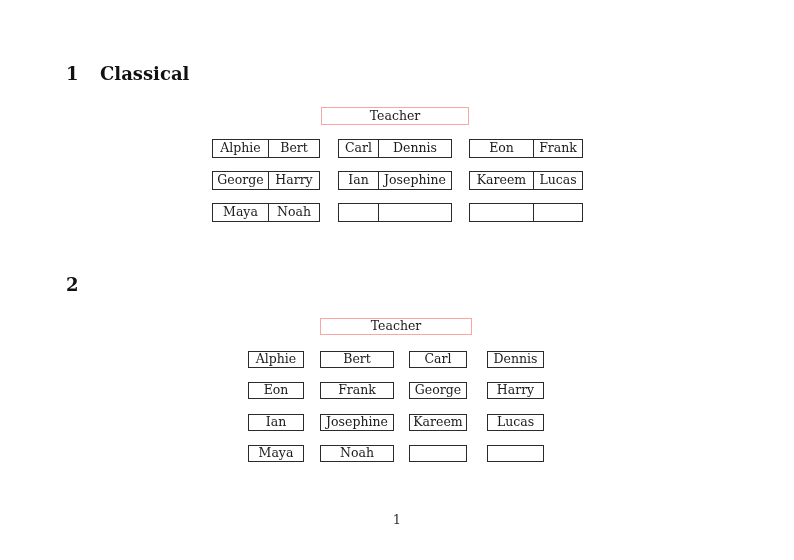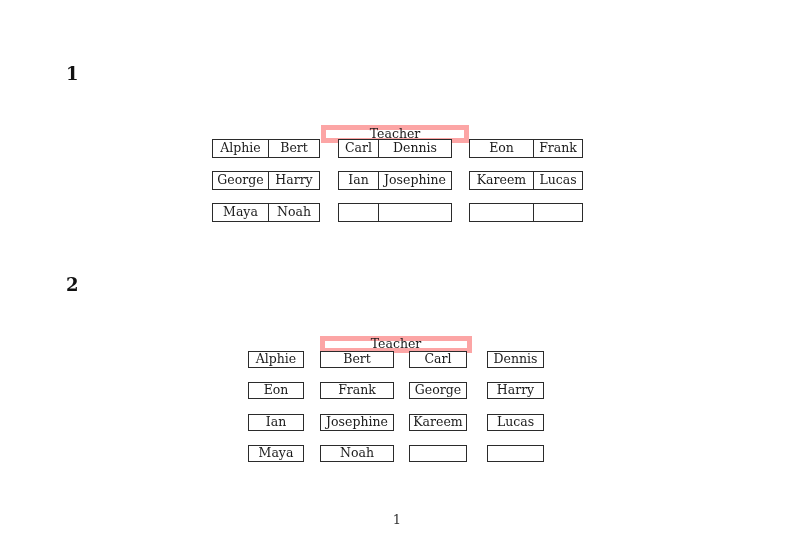--- a/index.html
+++ b/index.html
@@ -16,28 +16,27 @@
     left:66px;
     display:flex;
     font-weight:bold;
     font-size:18px;
     line-height:22px;
     color:#111;
   }
   .section-heading .sec-num { width:34px; }
   .teacher-box {
     position:absolute;
-    border:5px solid #fca5a5;
+    border:1px solid #fca5a5;
     background:#fff;
     display:flex;
     align-items:center;
     justify-content:center;
     font-size:12.5px;
     line-height:1;
-    margin-top:18px;
   }
   .desk {
     position:absolute;
     display:flex;
     border:1px solid #2b2b2b;
     background:#fff;
     height:19px;
   }
   .seat {
     display:flex;
@@ -72,20 +71,21 @@
     text-align:center;
     font-size:13px;
     color:#333;
   }
 </style>
 </head>
 <body>
 
 <div class="section-heading" style="top:63px;">
   <span class="sec-num">1</span>
+  <span class="sec-title">Classical</span>
 </div>
 
 <div>
   <div class="teacher-box" style="left:321px;top:107px;width:148px;height:18px;">Teacher</div>
 
   <div class="desk" style="left:212px;top:139px;">
     <span class="seat c1a">Alphie</span>
     <span class="seat c1b">Bert</span>
   </div>
   <div class="desk" style="left:338px;top:139px;">

